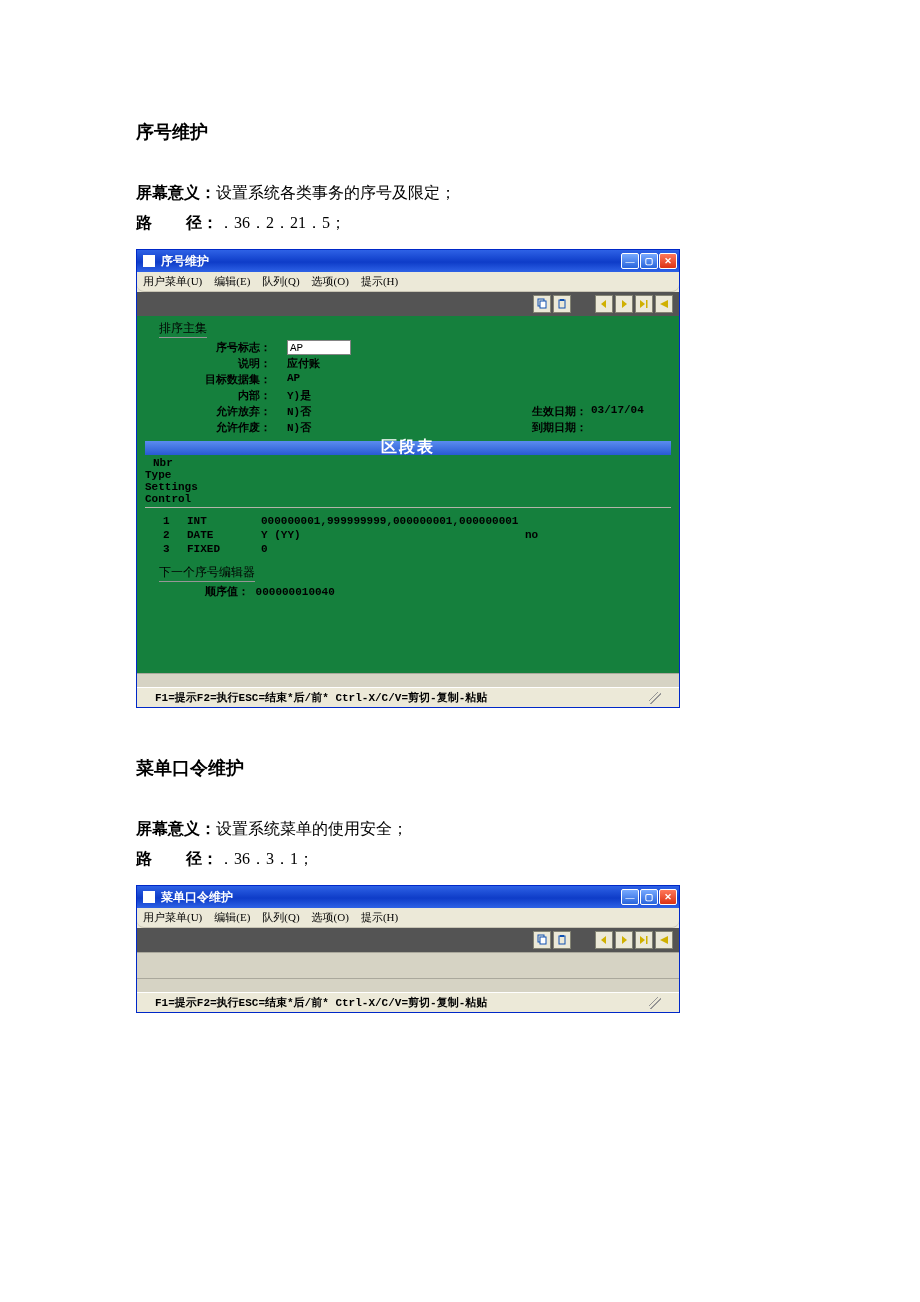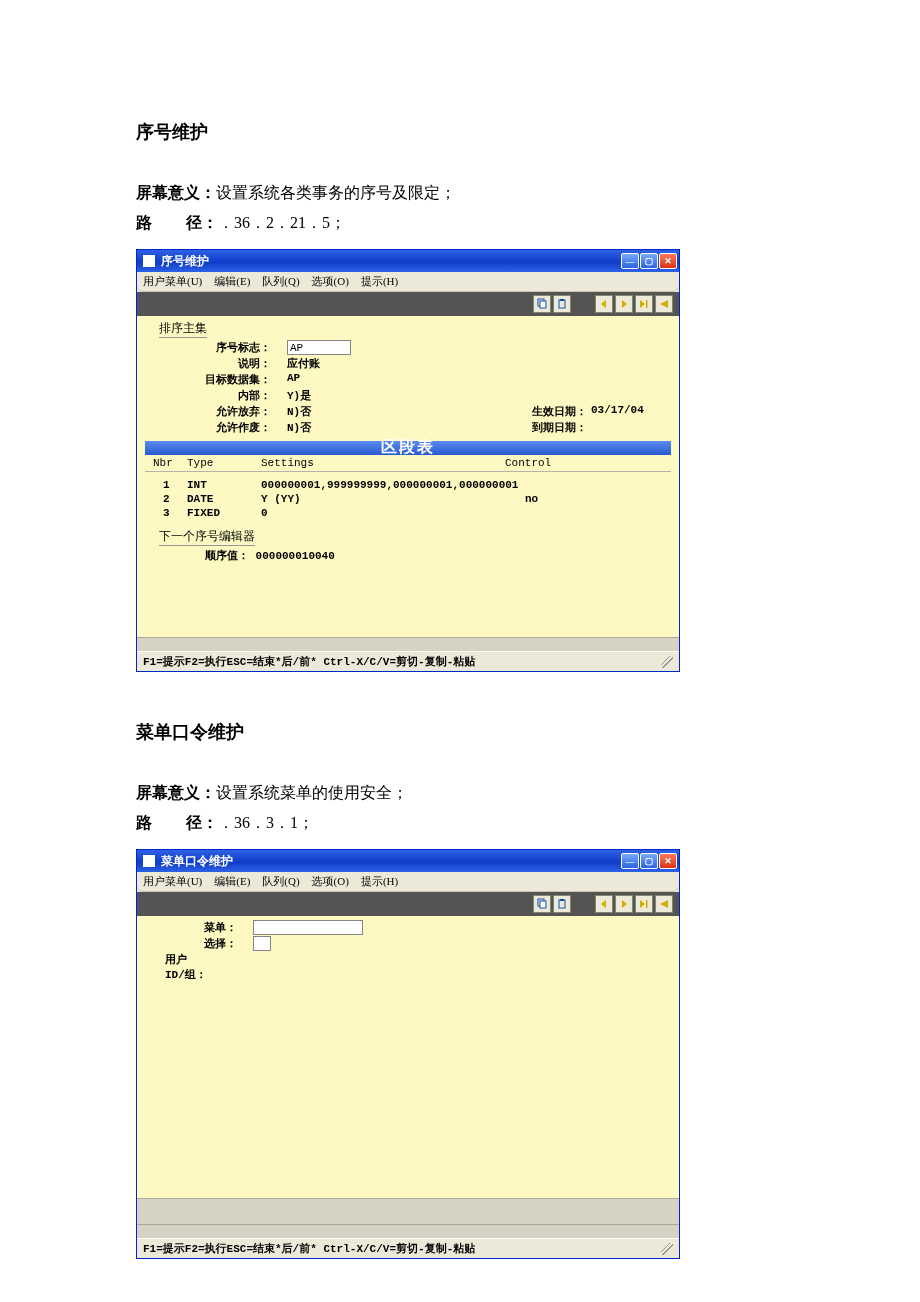--- a/index.html
+++ b/index.html
@@ -84,21 +84,21 @@
   .tbtn-group { display: flex; gap: 2px; }
   .tbtn {
     width: 18px; height: 18px;
     background: rgb(236, 233, 216);
     border: 1px solid rgb(132, 132, 116);
     display: inline-flex; align-items: center; justify-content: center;
     cursor: pointer;
   }
   .tbtn svg { width: 12px; height: 12px; }
   .client {
-    background: #fef9c3;
+    background: #15803d;
     padding: 4px 8px 0 8px;
     font-family: SimSun, "Courier New", monospace;
     font-size: 11px;
     color: #000;
   }
   .group-label {
     font-size: 12px;
     border-bottom: 1px solid rgb(150, 150, 150);
     display: inline-block;
     margin-left: 14px;
@@ -139,24 +139,25 @@
     text-align: center;
     font-size: 16px;
     font-weight: bold;
     height: 14px;
     line-height: 14px;
     letter-spacing: 2px;
   }
   .seg-header {
     display: flex;
     font-size: 11px;
-    font-weight: normal;
+    font-weight: bold;
     padding: 2px 0;
     border-bottom: 1px solid rgb(180, 180, 170);
     font-family: "Courier New", monospace;
+    flex-direction: column;
   }
   .seg-header .c1 { width: 42px; padding-left: 8px; }
   .seg-header .c2 { width: 74px; }
   .seg-header .c3 { width: 244px; }
   .seg-header .c4 { width: 100px; }
   .seg-row {
     display: flex;
     font-size: 11px;
     font-weight: bold;
     padding: 1px 0;
@@ -187,21 +188,21 @@
   .gray-bar {
     background: rgb(214, 211, 196);
     border-top: 1px solid rgb(170, 168, 156);
     height: 14px;
   }
   .status-bar {
     background: rgb(236, 233, 216);
     border-top: 1px solid rgb(255, 255, 255);
     font-size: 11px;
     font-weight: bold;
-    padding: 2px 6px;
+    padding: 2px 18px;
     display: flex;
     justify-content: space-between;
     align-items: center;
     font-family: "Courier New", monospace;
   }
   .resize-grip {
     width: 12px; height: 12px;
     background:
       linear-gradient(135deg, transparent 0 6px, rgb(150,150,150) 6px 7px, transparent 7px 100%),
       linear-gradient(135deg, transparent 0 9px, rgb(150,150,150) 9px 10px, transparent 10px 100%);
@@ -419,33 +420,20 @@
           </svg>
         </span>
       <span class="tbtn">
           <svg viewBox="0 0 12 12">
             <path d="M2 6 L10 2 L10 10 Z" fill="#d0b000"></path>
           </svg>
         </span>
     </div>
   </div>
 
-  <div class="client form-area">
-    <div class="field-row">
-      <span class="flabel" style="width:108px">菜单：</span>
-      <span class="fval"><input class="txt-input" style="width: 110px;"></span>
-    </div>
-    <div class="field-row">
-      <span class="flabel" style="width:108px">选择：</span>
-      <span class="fval"><input class="txt-input" style="width: 18px;"></span>
-    </div>
-    <div class="field-row">
-      <span class="flabel" style="width:80px;text-align:left;padding-left:20px">用户 ID/组：</span>
-    </div>
-  </div>
 
   <div class="gray-bar" style="height:26px"></div>
   <div class="gray-bar"></div>
   <div class="status-bar">
     <span>F1=提示F2=执行ESC=结束*后/前* Ctrl-X/C/V=剪切-复制-粘贴</span>
     <span class="resize-grip"></span>
   </div>
 </div>
 
 </body></html>

